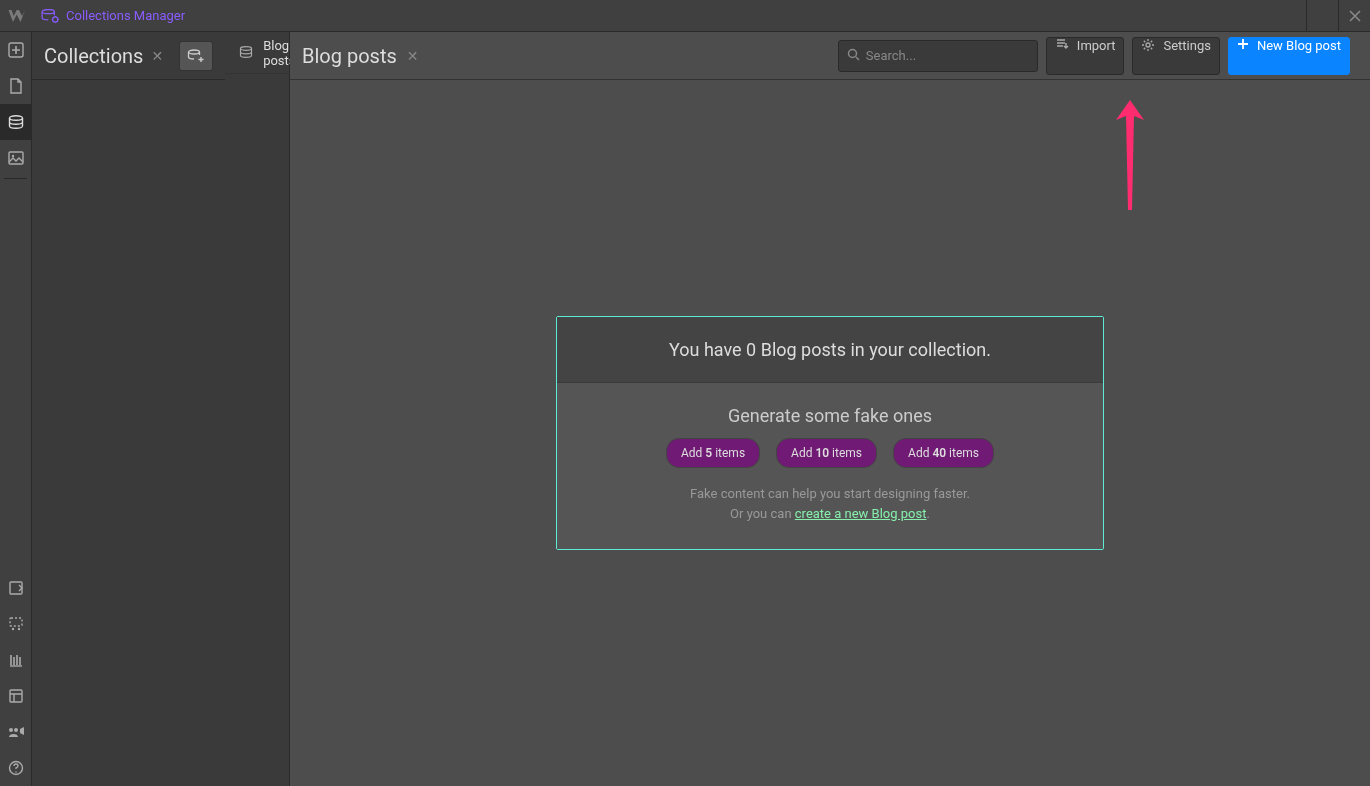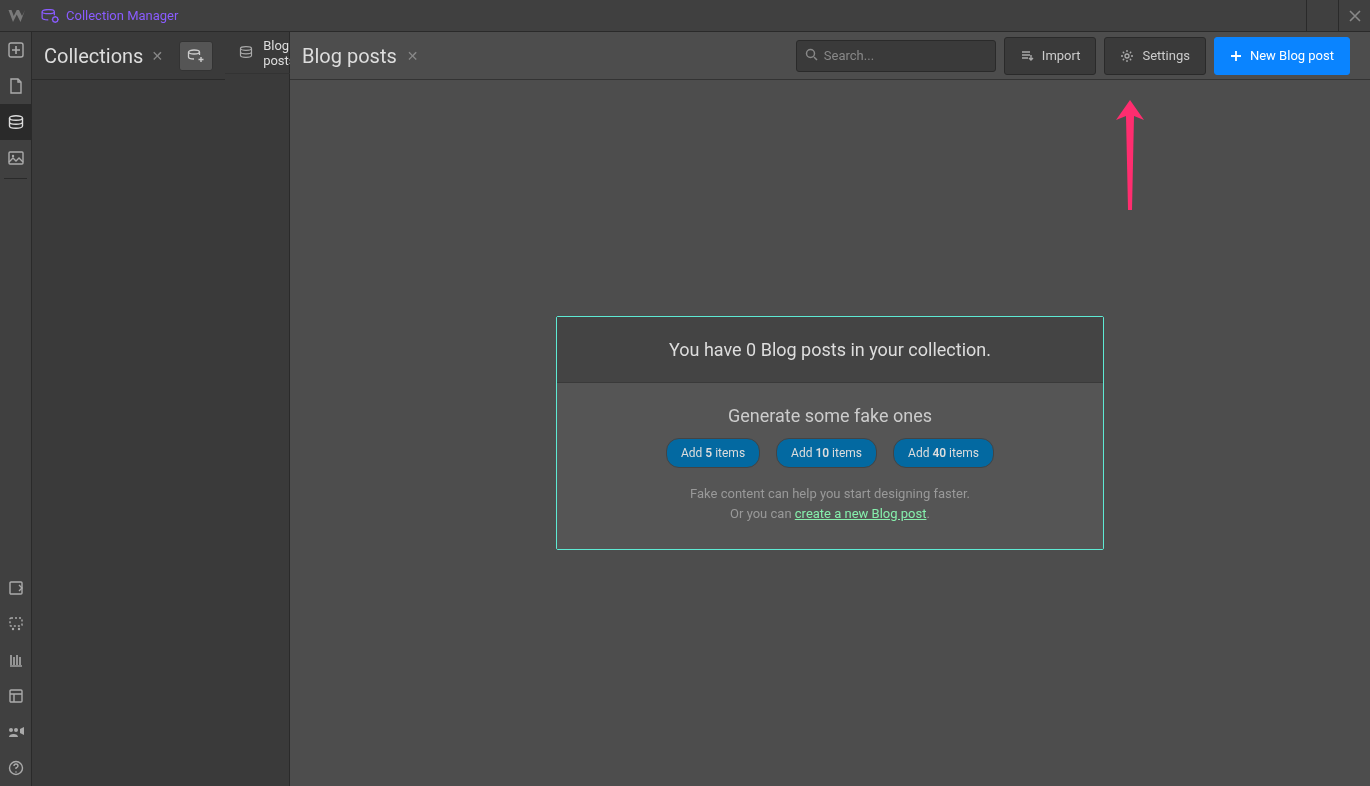--- a/index.html
+++ b/index.html
@@ -34,33 +34,33 @@
 
 .content { flex: 1; background: #4d4d4d; display: flex; flex-direction: column; }
 .content-header { height: 48px; display: flex; align-items: center; padding: 0 12px; border-bottom: 1px solid #333; background: #4d4d4d; }
 .content-title { color: #ddd; font-size: 20px; font-weight: 400; }
 .ch-close { color: #888; cursor: pointer; padding: 0 10px; font-size: 14px; }
 .ch-spacer { flex: 1; }
 .searchbox { height: 32px; background: #3a3a3a; border: 1px solid #2a2a2a; border-radius: 3px; display: flex; align-items: center; padding: 0 8px; width: 200px; margin-right: 8px; }
 .searchbox input { background: transparent; border: none; outline: none; color: #ccc; font-size: 13px; flex: 1; margin-left: 6px; }
 .searchbox input::placeholder { color: #888; }
 .searchbox .si { color: #888; }
-.hbtn { height: 38px; background: #3a3a3a; border: 1px solid #2a2a2a; border-radius: 3px; display: flex; align-items: center; padding: 0 15px; margin-right: 8px; cursor: pointer; color: #ccc; font-size: 13px; }
+.hbtn { height: 38px; background: #3a3a3a; border: 1px solid #2a2a2a; border-radius: 3px; display: flex; padding: 0 8px; margin-right: 8px; cursor: pointer; color: #ccc; font-size: 13px; }
 .hbtn .bi { margin-right: 8px; color: #aaa; display: inline-flex; }
 .hbtn.primary { background: #0a84ff; border-color: #0a84ff; color: #fff; }
 .hbtn.primary .bi { color: #fff; }
 
 .content-body { flex: 1; display: flex; align-items: center; justify-content: center; position: relative; }
 
 .empty-card { width: 548px; border: 1px solid #5eead4; border-radius: 2px; }
 .empty-card-top { background: #444; padding: 22px 10px; text-align: center; color: #ddd; font-size: 18px; border-bottom: 1px solid #3a3a3a; }
 .empty-card-bottom { background: #555; padding: 22px 10px 26px; text-align: center; }
 .ecb-title { color: #ccc; font-size: 18px; margin-bottom: 12px; }
 .ecb-buttons { display: flex; justify-content: center; gap: 16px; margin-bottom: 16px; }
-.genbtn { background: #0369a1; border: 1px solid #444; border-radius: 13px; padding: 7px 14px; color: #ddd; font-size: 12px; cursor: pointer; }
+.genbtn { background: #701a75; border: 1px solid #444; border-radius: 13px; padding: 7px 14px; color: #ddd; font-size: 12px; cursor: pointer; }
 .genbtn b { font-weight: 600; }
 .ecb-note { color: #999; font-size: 13px; line-height: 1.5; }
 .ecb-note a { color: #86efac; text-decoration: underline; cursor: pointer; }
 
 .arrow-annot { position: absolute; left: 820px; top: 0; pointer-events: none; }
 .arrow-annot svg { display: block; }
 
 svg { display: inline-block; }
 </style>
 </head>
@@ -74,21 +74,21 @@
   </div>
   <span class="topbar-icon">
     <svg width="18" height="14" viewBox="0 0 20 16">
         <ellipse cx="8" cy="3" rx="7" ry="2.4" fill="none" stroke="#8a5cff" stroke-width="1.4"></ellipse>
         <path d="M1 3v7c0 1.3 3.1 2.4 7 2.4" fill="none" stroke="#8a5cff" stroke-width="1.4"></path>
         <path d="M15 3v4" fill="none" stroke="#8a5cff" stroke-width="1.4"></path>
         <circle cx="16" cy="12" r="3" fill="none" stroke="#8a5cff" stroke-width="1.4"></circle>
         <path d="M16 8v1M16 15v1M12 12h1M19 12h1" stroke="#8a5cff" stroke-width="1.4"></path>
       </svg>
   </span>
-  <span class="topbar-title">Collection Manager</span>
+  <span class="topbar-title">Collections Manager</span>
   <div class="topbar-right">
     <div class="topbar-btn"></div>
     <div class="topbar-btn">
       <svg width="12" height="12" viewBox="0 0 12 12">
           <path d="M1 1l10 10M11 1L1 11" stroke="#888" stroke-width="1.6"></path>
         </svg>
     </div>
   </div>
 </div>
 

